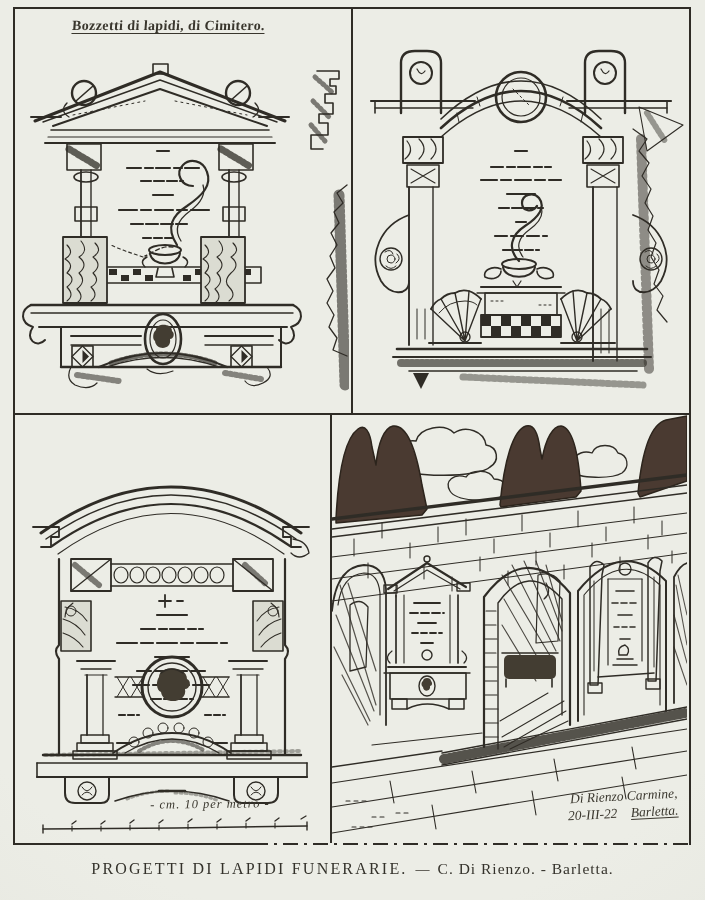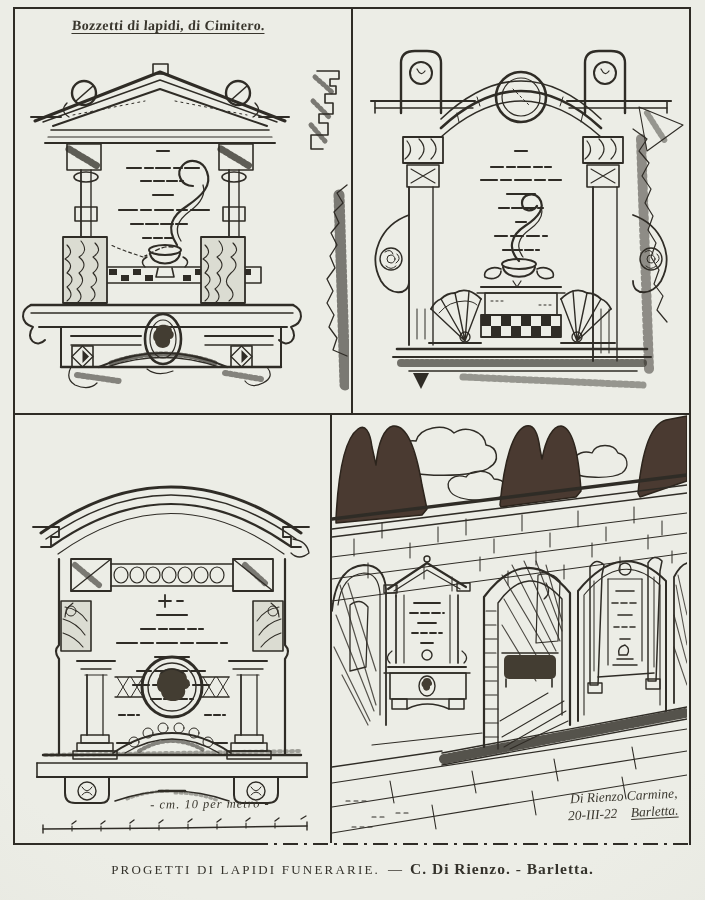--- a/index.html
+++ b/index.html
@@ -34,23 +34,23 @@
     letter-spacing:.4px;transform:skewX(-4deg);
     text-decoration:underline;text-underline-offset:3px;white-space:nowrap;}
   .scale-hand{left:120px;top:797px;width:180px;text-align:center;font-style:italic;
     font-size:12.5px;letter-spacing:1px;transform:rotate(-.6deg);}
   .signature-hand{left:470px;top:790px;width:208px;text-align:right;font-style:italic;
     font-size:13.5px;line-height:17px;transform:rotate(-3deg);}
   .signature-hand .place{text-decoration:underline;text-underline-offset:2px;margin-left:8px;}
   .signature-hand .date{margin-right:2px;}
 
   .caption{position:absolute;left:0;top:860px;width:705px;text-align:center;color:#34322b;}
-  .caption .series{font-size:13px;letter-spacing:2.2px;}
+  .caption .series{font-size:16px;letter-spacing:2.2px;}
   .caption .dash{font-size:14px;padding:0 4px;}
-  .caption .author{font-size:15.5px;font-weight:700;letter-spacing:1px;}
+  .caption .author{font-size:15.5px;font-weight:400;letter-spacing:1px;}
 </style>
 </head>
 <body>
 
 <div class="page">
 
   <div class="frame"></div>
   <div class="frame-bottom"></div>
   <div class="frame-bottom-solid"></div>
   <div class="divider-v-top"></div>

